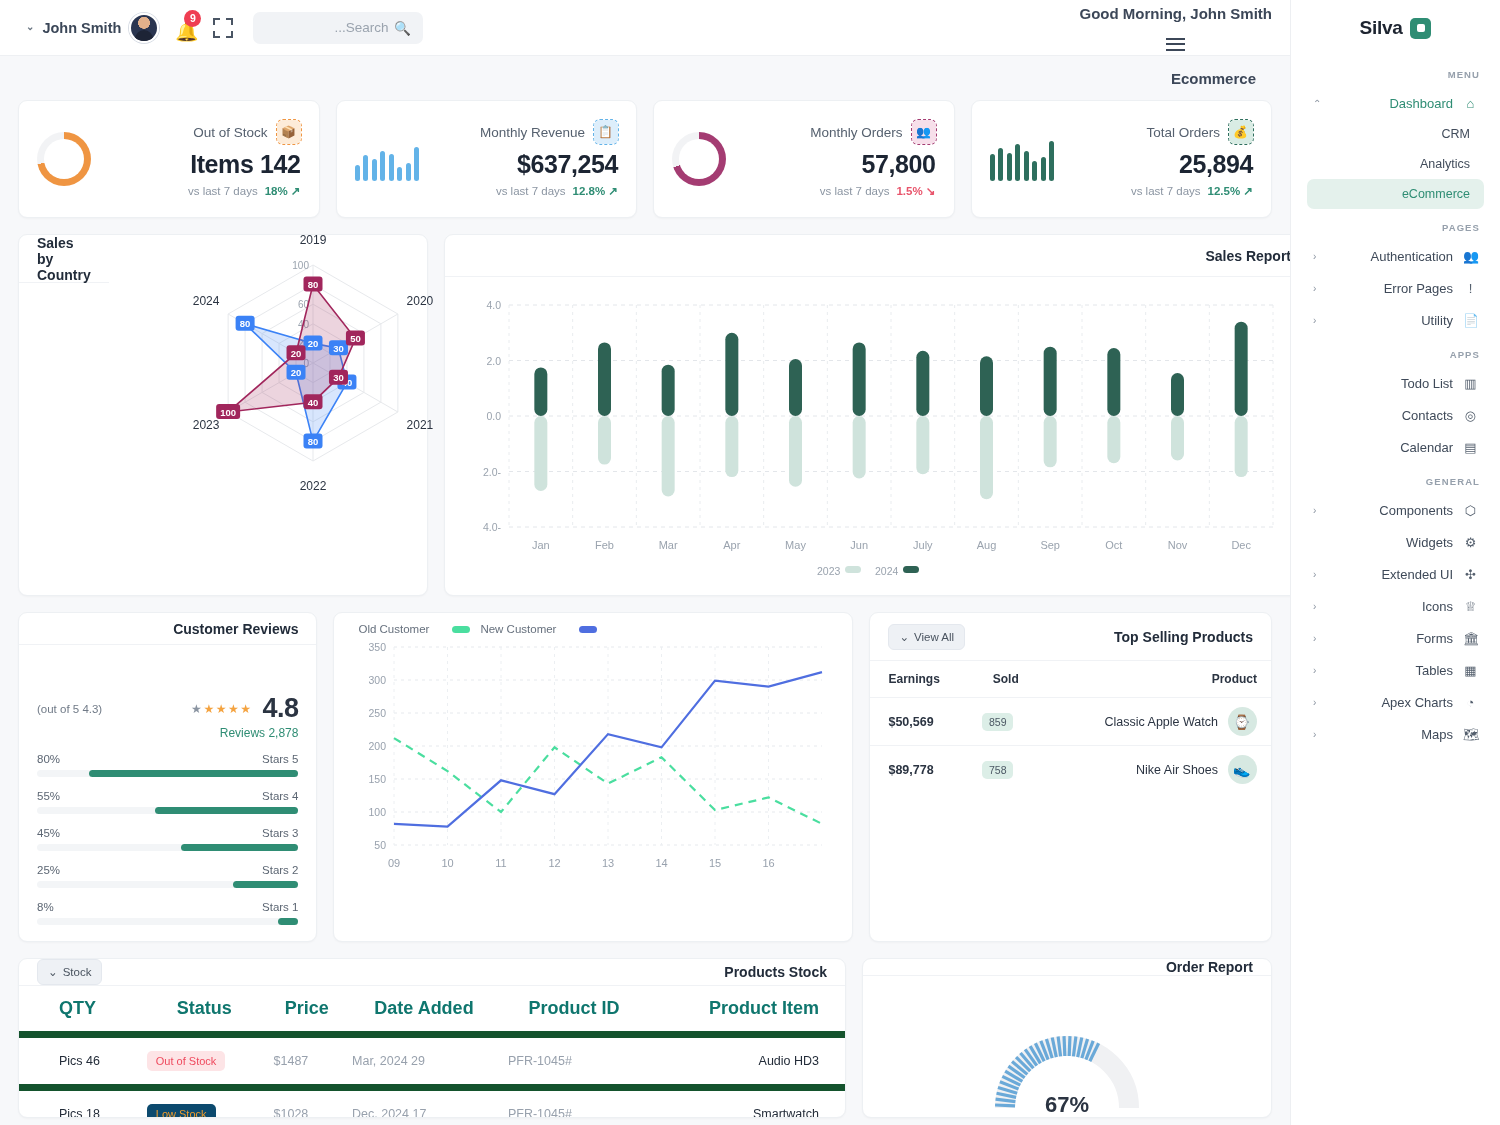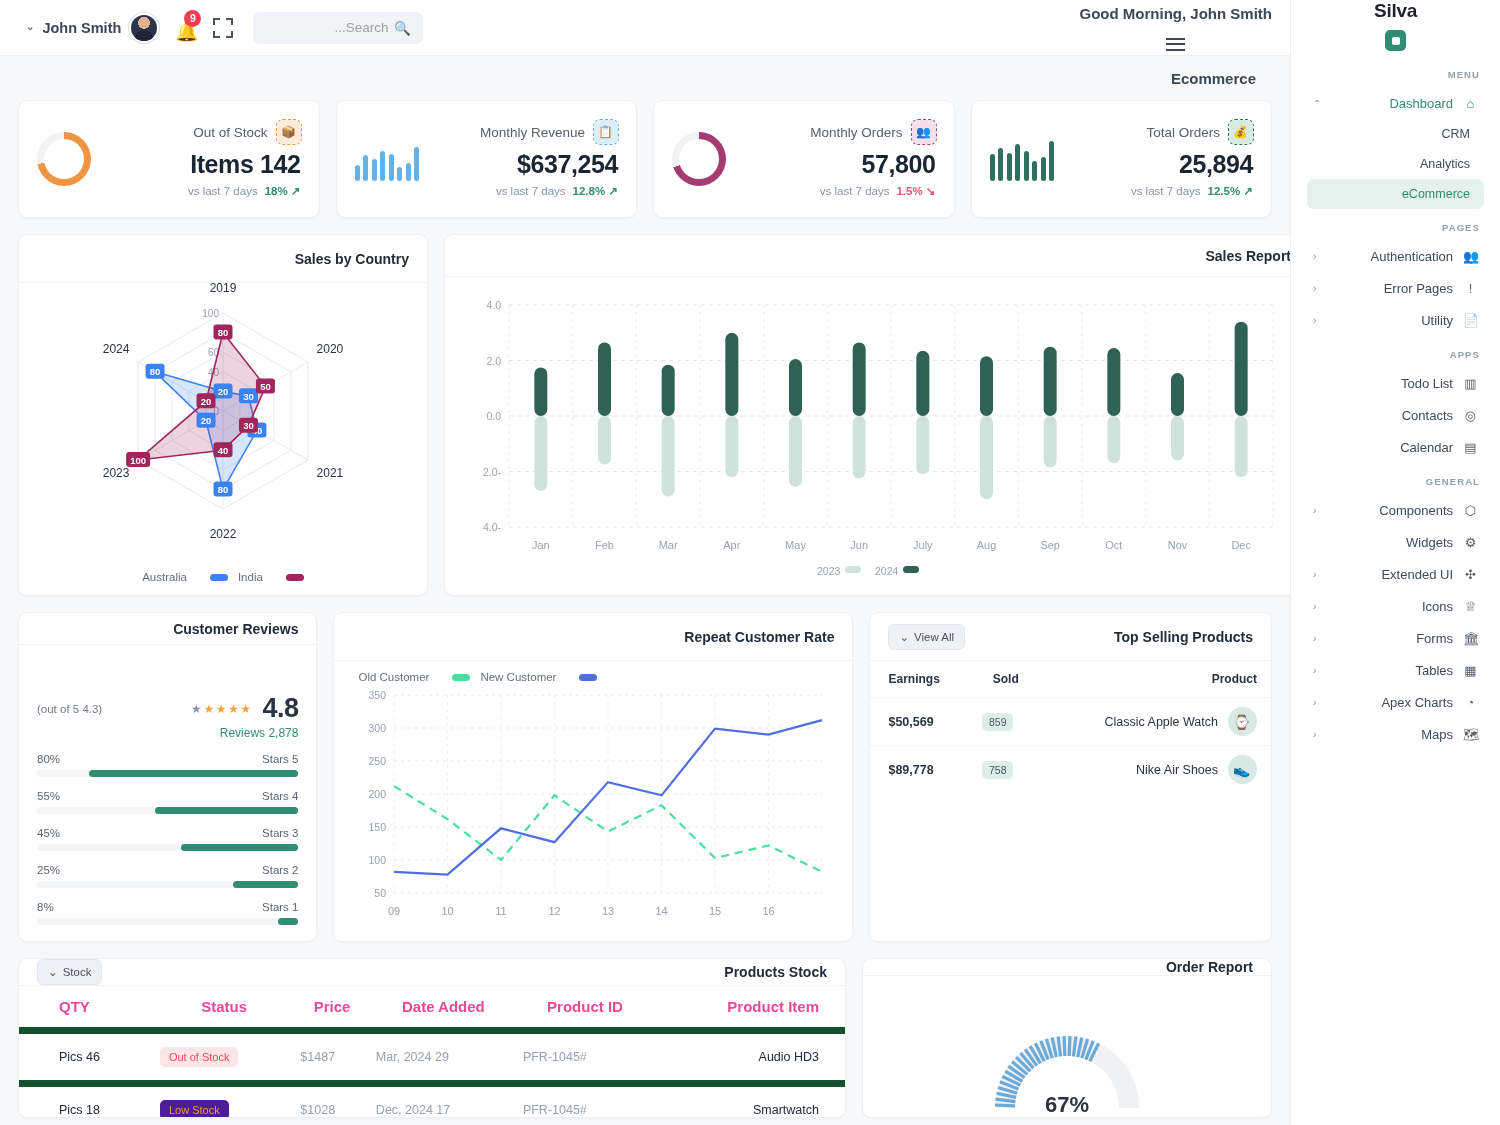--- a/index.html
+++ b/index.html
@@ -91,21 +91,21 @@
     padding: 0 18px; border-bottom: 1px solid #f0f2f5;
   }
   .card-title { font-size: 14px; font-weight: 700; color: #222c3a; }
   .pill-btn {
     margin-right: auto; background: #eef1f5; border: 1px solid #e4e8ee; border-radius: 6px;
     font-size: 11.5px; color: #49535f; padding: 5px 10px; display: flex; align-items: center; gap: 5px;
     cursor: pointer;
   }
 
   
-  .radar-card { width: 410px; height: 362px; display: flex; flex-direction: column; }
+  .radar-card { width: 410px; height: 362px; display: flex; flex-direction: row; }
   .radar-body { flex: 1; position: relative; }
   .legend-row { display: flex; justify-content: center; align-items: center; gap: 10px; padding-bottom: 12px;}
   .lg-item { display:flex; align-items:center; gap:23px; font-size: 11.5px; color:#66707d;}
   .lg-chip { width: 18px; height: 7px; border-radius: 4px; display:inline-block;}
 
   
   .sales-card { flex: 1; height: 362px; display: flex; flex-direction: column; }
   .sales-body { flex: 1; position: relative; padding: 10px 16px 4px 16px;}
 
   
@@ -134,40 +134,40 @@
   .tsp td { padding: 9px 8px; border-top: 1px solid #f0f2f5; font-size: 12.5px; color:#2b3442; }
   .tsp th:first-child, .tsp td:first-child { padding-left: 18px; text-align: left;}
   .tsp th:last-child, .tsp td:last-child { padding-right: 14px; text-align: right;}
   .earn { font-weight: 700; font-size: 13.5px; }
   .sold-pill { background:#dceee7; color:#4c5864; font-size: 10.5px; border-radius: 5px; padding: 3px 7px; display:inline-block;}
   .prod-cell { display:flex; align-items:center; justify-content:flex-end; gap: 10px;}
   .prod-thumb { width: 29px; height:29px; border-radius:50%; background:#d7e9e2; display:flex;align-items:center;justify-content:center;font-size:14px;}
 
   
   .stock-card { flex: 1; height: 160px; display:flex; flex-direction: column; overflow: hidden;}
-  .stk th { font-size: 15px; color:#ec4899; font-weight:700; padding: 12px 6px; }
+  .stk th { font-size: 18px; color:#0f766e; font-weight:700; padding: 12px 6px; }
   .stk td { font-size: 12.5px; padding: 13px 6px; border-top:7px solid #14532d; }
   .stk th:first-child, .stk td:first-child { padding-left: 40px; text-align:left; }
   .stk th:last-child, .stk td:last-child { padding-right: 26px; text-align:right; }
   .stk td.muted { color:#98a1ad; }
   .stk td.dark { color:#232c39; }
   .tag { font-size: 11px; border-radius: 5px; padding: 4px 9px; display:inline-block; font-weight:500;}
   .tag-out { background:#fde4e6; color:#ef4a5e;}
-  .tag-low { background:#4c1d95; color:#ef9c2c;}
+  .tag-low { background:#0c4a6e; color:#ef9c2c;}
 
   
   .order-card { width: 410px; height: 160px; display:flex; flex-direction: column; overflow:hidden;}
   .gauge-wrap { flex:1; display:flex; align-items:flex-start; justify-content:center; position:relative; padding-top: 14px;}
 
   
   .sidebar {
     width: 210px; height: 1125px; background: #fff; border-left: 1px solid #edeff2;
     padding: 0 16px; overflow: hidden;
   }
-  .brand { height: 56px; display:flex; align-items:center; justify-content:flex-start; gap: 8px; flex-direction: column; }
+  .brand { height: 56px; display:flex; align-items:center; justify-content:center; gap: 8px; }
   .brand-mark {
     width: 21px; height:21px; border-radius:5px; background:#2f8d74; display:flex;align-items:center;justify-content:center;
   }
   .brand-mark i { width: 8px; height: 8px; background:#fff; border-radius:2px; display:block;}
   .brand-name { font-size: 19px; font-weight: 800; color:#1d2430; letter-spacing:-.3px;}
   .sec-label { font-size: 9.5px; letter-spacing: 1.1px; color:#96a0ac; text-align:right; padding: 13px 4px 7px 0; font-weight:600;}
   .nav-item {
     height: 32px; display:flex; align-items:center; justify-content:flex-end; gap: 10px;
     font-size: 13px; color:#3f4a59; padding: 0 6px; border-radius:7px; cursor:pointer;
   }
@@ -538,23 +538,20 @@
                 </div>
                 <div class="track">
                   <div class="fill" style="width:8%"></div>
                 </div>
               </div>
             </div>
         </div>
       </div>
 
       <div class="card repeat-card">
-        <div class="card-hd">
-          <span class="card-title">Repeat Customer Rate</span>
-        </div>
         <div class="repeat-body">
           <div class="rc-legend" id="rc-legend">
               <div class="lg-item">
                 <span>Old Customer</span>
                 <span class="lg-chip" style="background:#4ade9f"></span>
               </div>
               <div class="lg-item">
                 <span>New Customer</span>
                 <span class="lg-chip" style="background:#4f6ee0"></span>
               </div>

